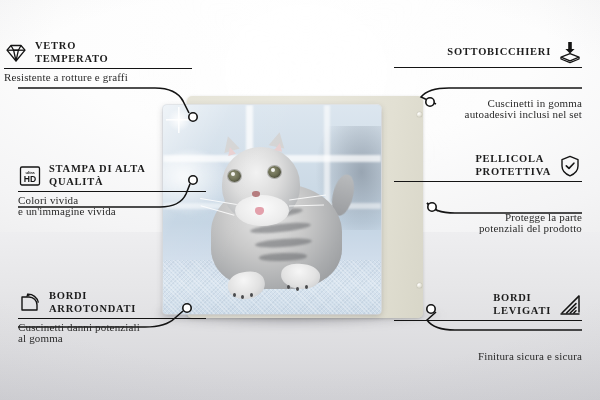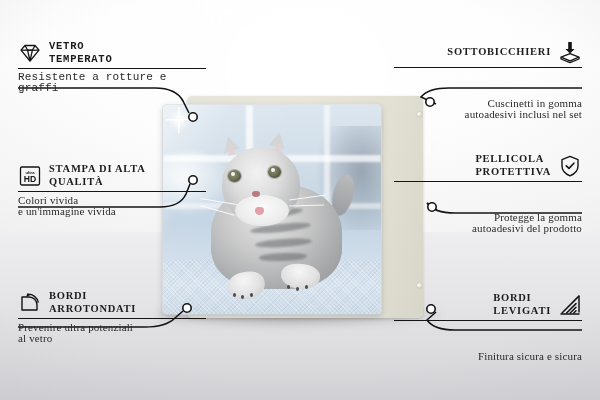--- a/index.html
+++ b/index.html
@@ -126,21 +126,21 @@
   .callout .head{display:flex;align-items:center;gap:7px;}
   .callout.right .head{flex-direction:row-reverse;}
   .ttl{font-size:10.5px;line-height:12.5px;letter-spacing:.75px;color:#1c1c1c;
     text-transform:uppercase;font-weight:700;}
   .callout.right .ttl{}
   .rule{height:1.4px;background:#141414;margin-top:3px;}
   .sub{font-size:11px;line-height:10.4px;color:#2a2a2a;margin-top:3px;letter-spacing:.15px;}
   .callout.right .sub{text-align:right;margin-top:30px;}
   .ico{width:24px;height:24px;flex:0 0 24px;display:block;}
 
-  .c-tl{left:18px;top:40px;font-family:Liberation Mono, monospace;}
+  .c-tl{left:4px;top:40px;}
   .c-ml{left:18px;top:163px;}
   .c-bl{left:18px;top:290px;}
   .c-tr{left:394px;top:40px;}
   .c-mr{left:394px;top:153px;}
   .c-br{left:394px;top:292px;}
 </style>
 </head>
 <body>
 
 <div id="stage">
@@ -273,22 +273,22 @@
         <path d="M9.5 3.2 A10.5 10.5 0 0 1 20.4 11.6" fill="none" stroke="#141414" stroke-width="1.3"></path>
         <path d="M8.2 6.1 L9.2 2.6 L12.6 3.9 Z" fill="#141414"></path>
       </svg>
       <div>
         <div class="ttl">BORDI</div>
         <div class="ttl">ARROTONDATI</div>
       </div>
     </div>
     <div class="rule"></div>
     <div class="sub">
-      <div>Prevenire ultra potenziali</div>
-      <div>al vetro</div>
+      <div>Cuscinetti danni potenziali</div>
+      <div>al gomma</div>
     </div>
   </div>
 
   <div class="callout right c-tr">
     <div class="head">
       <svg class="ico" viewBox="0 0 24 24">
         <path d="M10.2 2 H13.8 V9 H16.6 L12 13.4 L7.4 9 H10.2 Z" fill="#141414"></path>
         <path d="M12 13.6 L21 17.2 L12 20.8 L3 17.2 Z" fill="none" stroke="#141414" stroke-width="1.3" stroke-linejoin="round"></path>
         <path d="M3 17.2 V19 L12 22.6 L21 19 V17.2" fill="none" stroke="#141414" stroke-width="1.3" stroke-linejoin="round"></path>
       </svg>
@@ -309,22 +309,22 @@
         <path d="M12 2.4 L20 5.6 V12 C20 16.6 16.6 20 12 21.8 C7.4 20 4 16.6 4 12 V5.6 Z" fill="none" stroke="#141414" stroke-width="1.4" stroke-linejoin="round"></path>
         <path d="M8.3 11.8 L11 14.4 L15.9 9.2" fill="none" stroke="#141414" stroke-width="1.6" stroke-linecap="round" stroke-linejoin="round"></path>
       </svg>
       <div>
         <div class="ttl">PELLICOLA</div>
         <div class="ttl">PROTETTIVA</div>
       </div>
     </div>
     <div class="rule"></div>
     <div class="sub">
-      <div>Protegge la gomma</div>
-      <div>autoadesivi del prodotto</div>
+      <div>Protegge la parte</div>
+      <div>potenziali del prodotto</div>
     </div>
   </div>
 
   <div class="callout right c-br">
     <div class="head">
       <svg class="ico" viewBox="0 0 24 24">
         <g stroke="#141414" stroke-width="1.5" stroke-linecap="round">
           <path d="M3 21 H21"></path>
           <path d="M21 3 L21 19"></path>
           <path d="M20.6 3.4 L4 20"></path>

